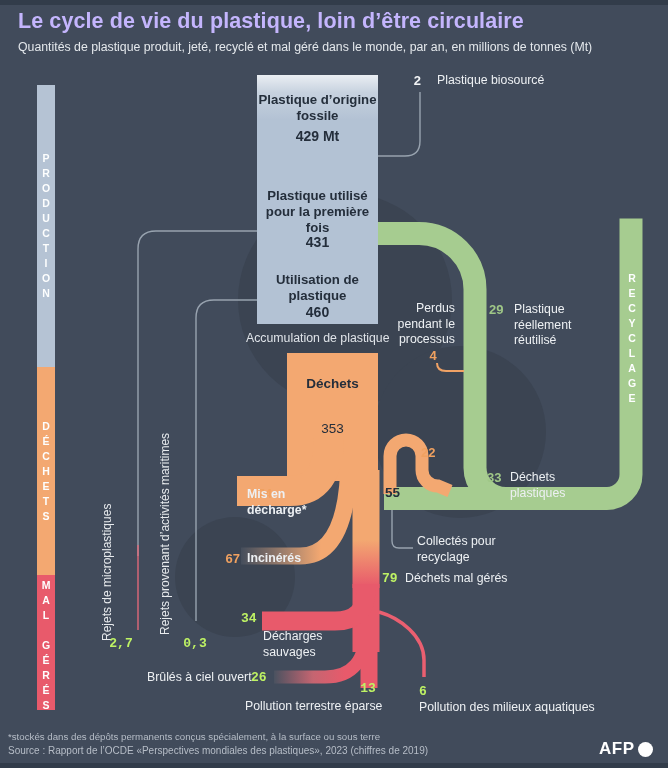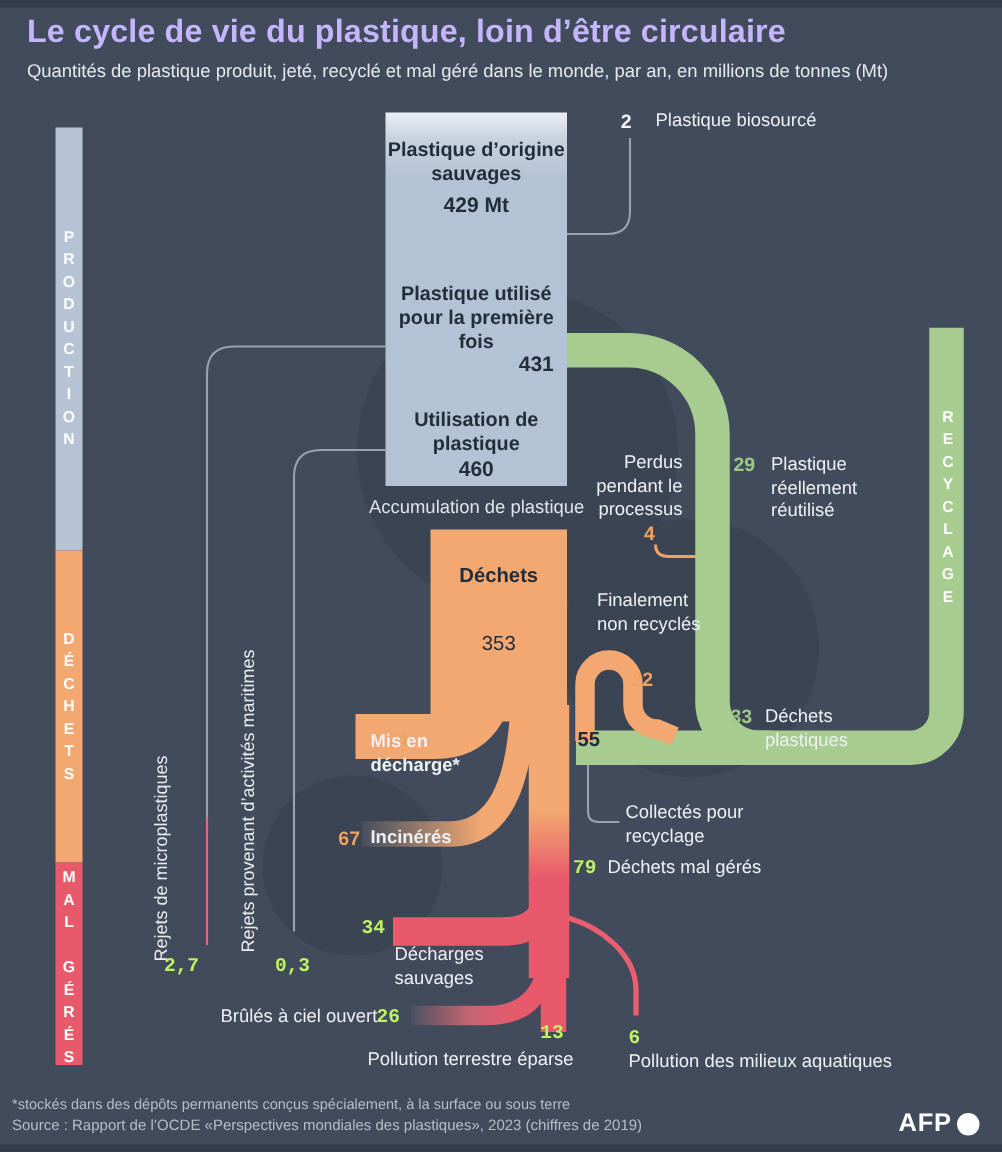--- a/index.html
+++ b/index.html
@@ -105,42 +105,41 @@
   </svg>
 
   <div id="title">Le cycle de vie du plastique, loin d’être circulaire</div>
   <div id="subtitle">Quantités de plastique produit, jeté, recyclé et mal géré dans le monde, par an, en millions de tonnes (Mt)</div>
 
   <div class="vtext" style="left:38px;top:152px;width:17px;">PRODUCTION</div>
   <div class="vtext" style="left:38px;top:420px;width:17px;">DÉCHETS</div>
   <div class="vtext" style="left:38px;top:579px;width:17px;">MAL GÉRÉS</div>
   <div class="vtext" style="left:622px;top:272px;width:19px;">RECYCLAGE</div>
 
-  <div class="boxtxt" style="top:92px;font-size:13.2px;line-height:16px;">Plastique d’origine sauvages</div>
+  <div class="boxtxt" style="top:92px;font-size:13.2px;line-height:16px;">Plastique d’origine fossile</div>
   <div class="boxtxt" style="top:128px;font-size:14px;">429 Mt</div>
   <div class="boxtxt" style="top:188px;font-size:13.2px;line-height:16px;">Plastique utilisé pour la première fois</div>
-  <div class="boxtxt" style="top:234px;font-size:14px;padding-left:40px;">431</div>
+  <div class="boxtxt" style="top:234px;font-size:14px;">431</div>
   <div class="boxtxt" style="top:272px;font-size:13.2px;line-height:16px;">Utilisation de plastique</div>
   <div class="boxtxt" style="top:304px;font-size:14px;">460</div>
 
   <div class="num" style="left:405px;top:73px;width:16px;text-align:right;color:#F2F4F6;">2</div>
   <div class="t" style="left:437px;top:73px;">Plastique biosourcé</div>
 
   <div class="t" style="left:246px;top:331px;color:#DFE3E8;">Accumulation de plastique</div>
 
   <div class="t rt" style="left:391px;top:301px;width:64px;">Perdus pendant le processus</div>
   <div class="num orange ctr" style="left:424px;top:348px;width:18px;">4</div>
 
   <div class="num green" style="left:489px;top:302px;">29</div>
   <div class="t" style="left:514px;top:302px;width:72px;">Plastique réellement réutilisé</div>
 
   <div class="abs ctr" style="left:287px;top:376px;width:91px;color:#242E3B;font-weight:700;font-size:13.5px;">Déchets</div>
   <div class="abs ctr" style="left:287px;top:394px;width:91px;color:#242E3B;font-weight:400;font-size:13.5px;margin-top:27px;">353</div>
 
-  <div class="t" style="left:398px;top:393px;width:70px;">Finalement non recyclés</div>
   <div class="num orange" style="left:421px;top:445px;">22</div>
 
   <div class="num dark" style="left:385px;top:485px;font-size:13.5px;">55</div>
   <div class="t" style="left:417px;top:534px;width:95px;">Collectés pour recyclage</div>
 
   <div class="num green" style="left:487px;top:470px;">33</div>
   <div class="t" style="left:510px;top:470px;width:72px;">Déchets plastiques</div>
 
   <div class="num orange rt" style="left:212px;top:486px;width:28px;margin-left:32px;">174</div>
   <div class="t bold" style="left:247px;top:486px;width:75px;line-height:16px;">Mis en décharge*</div>

